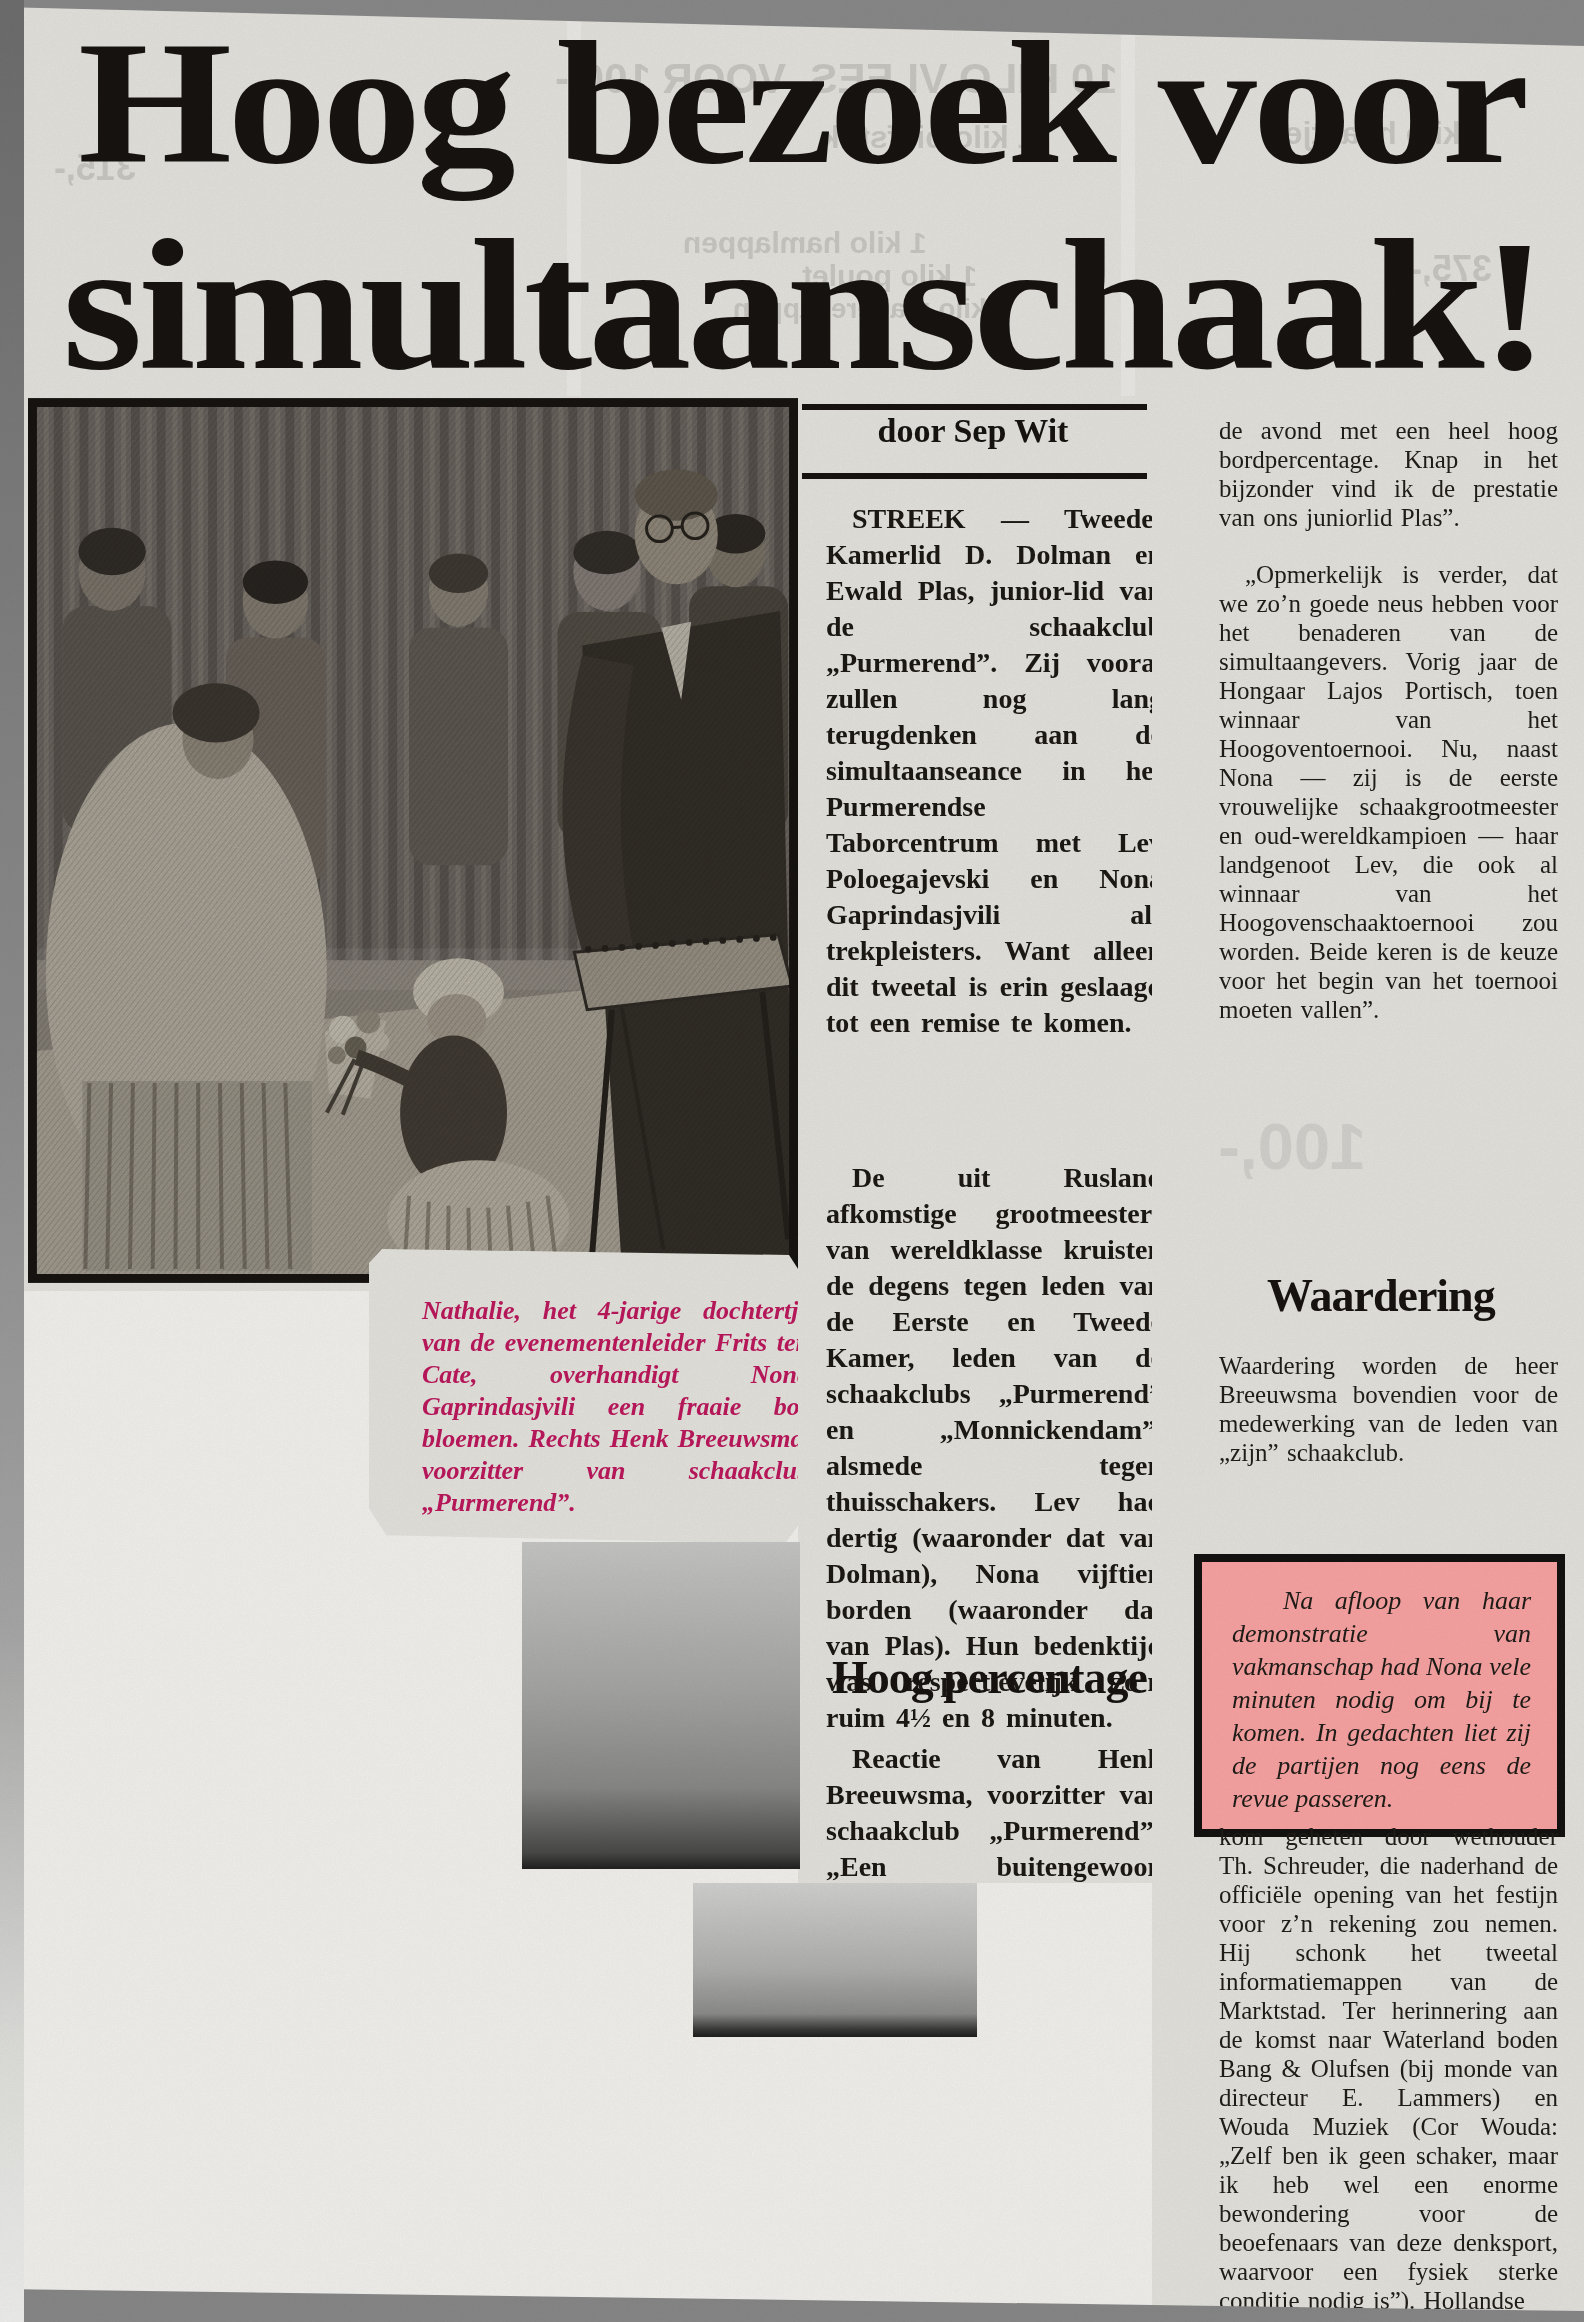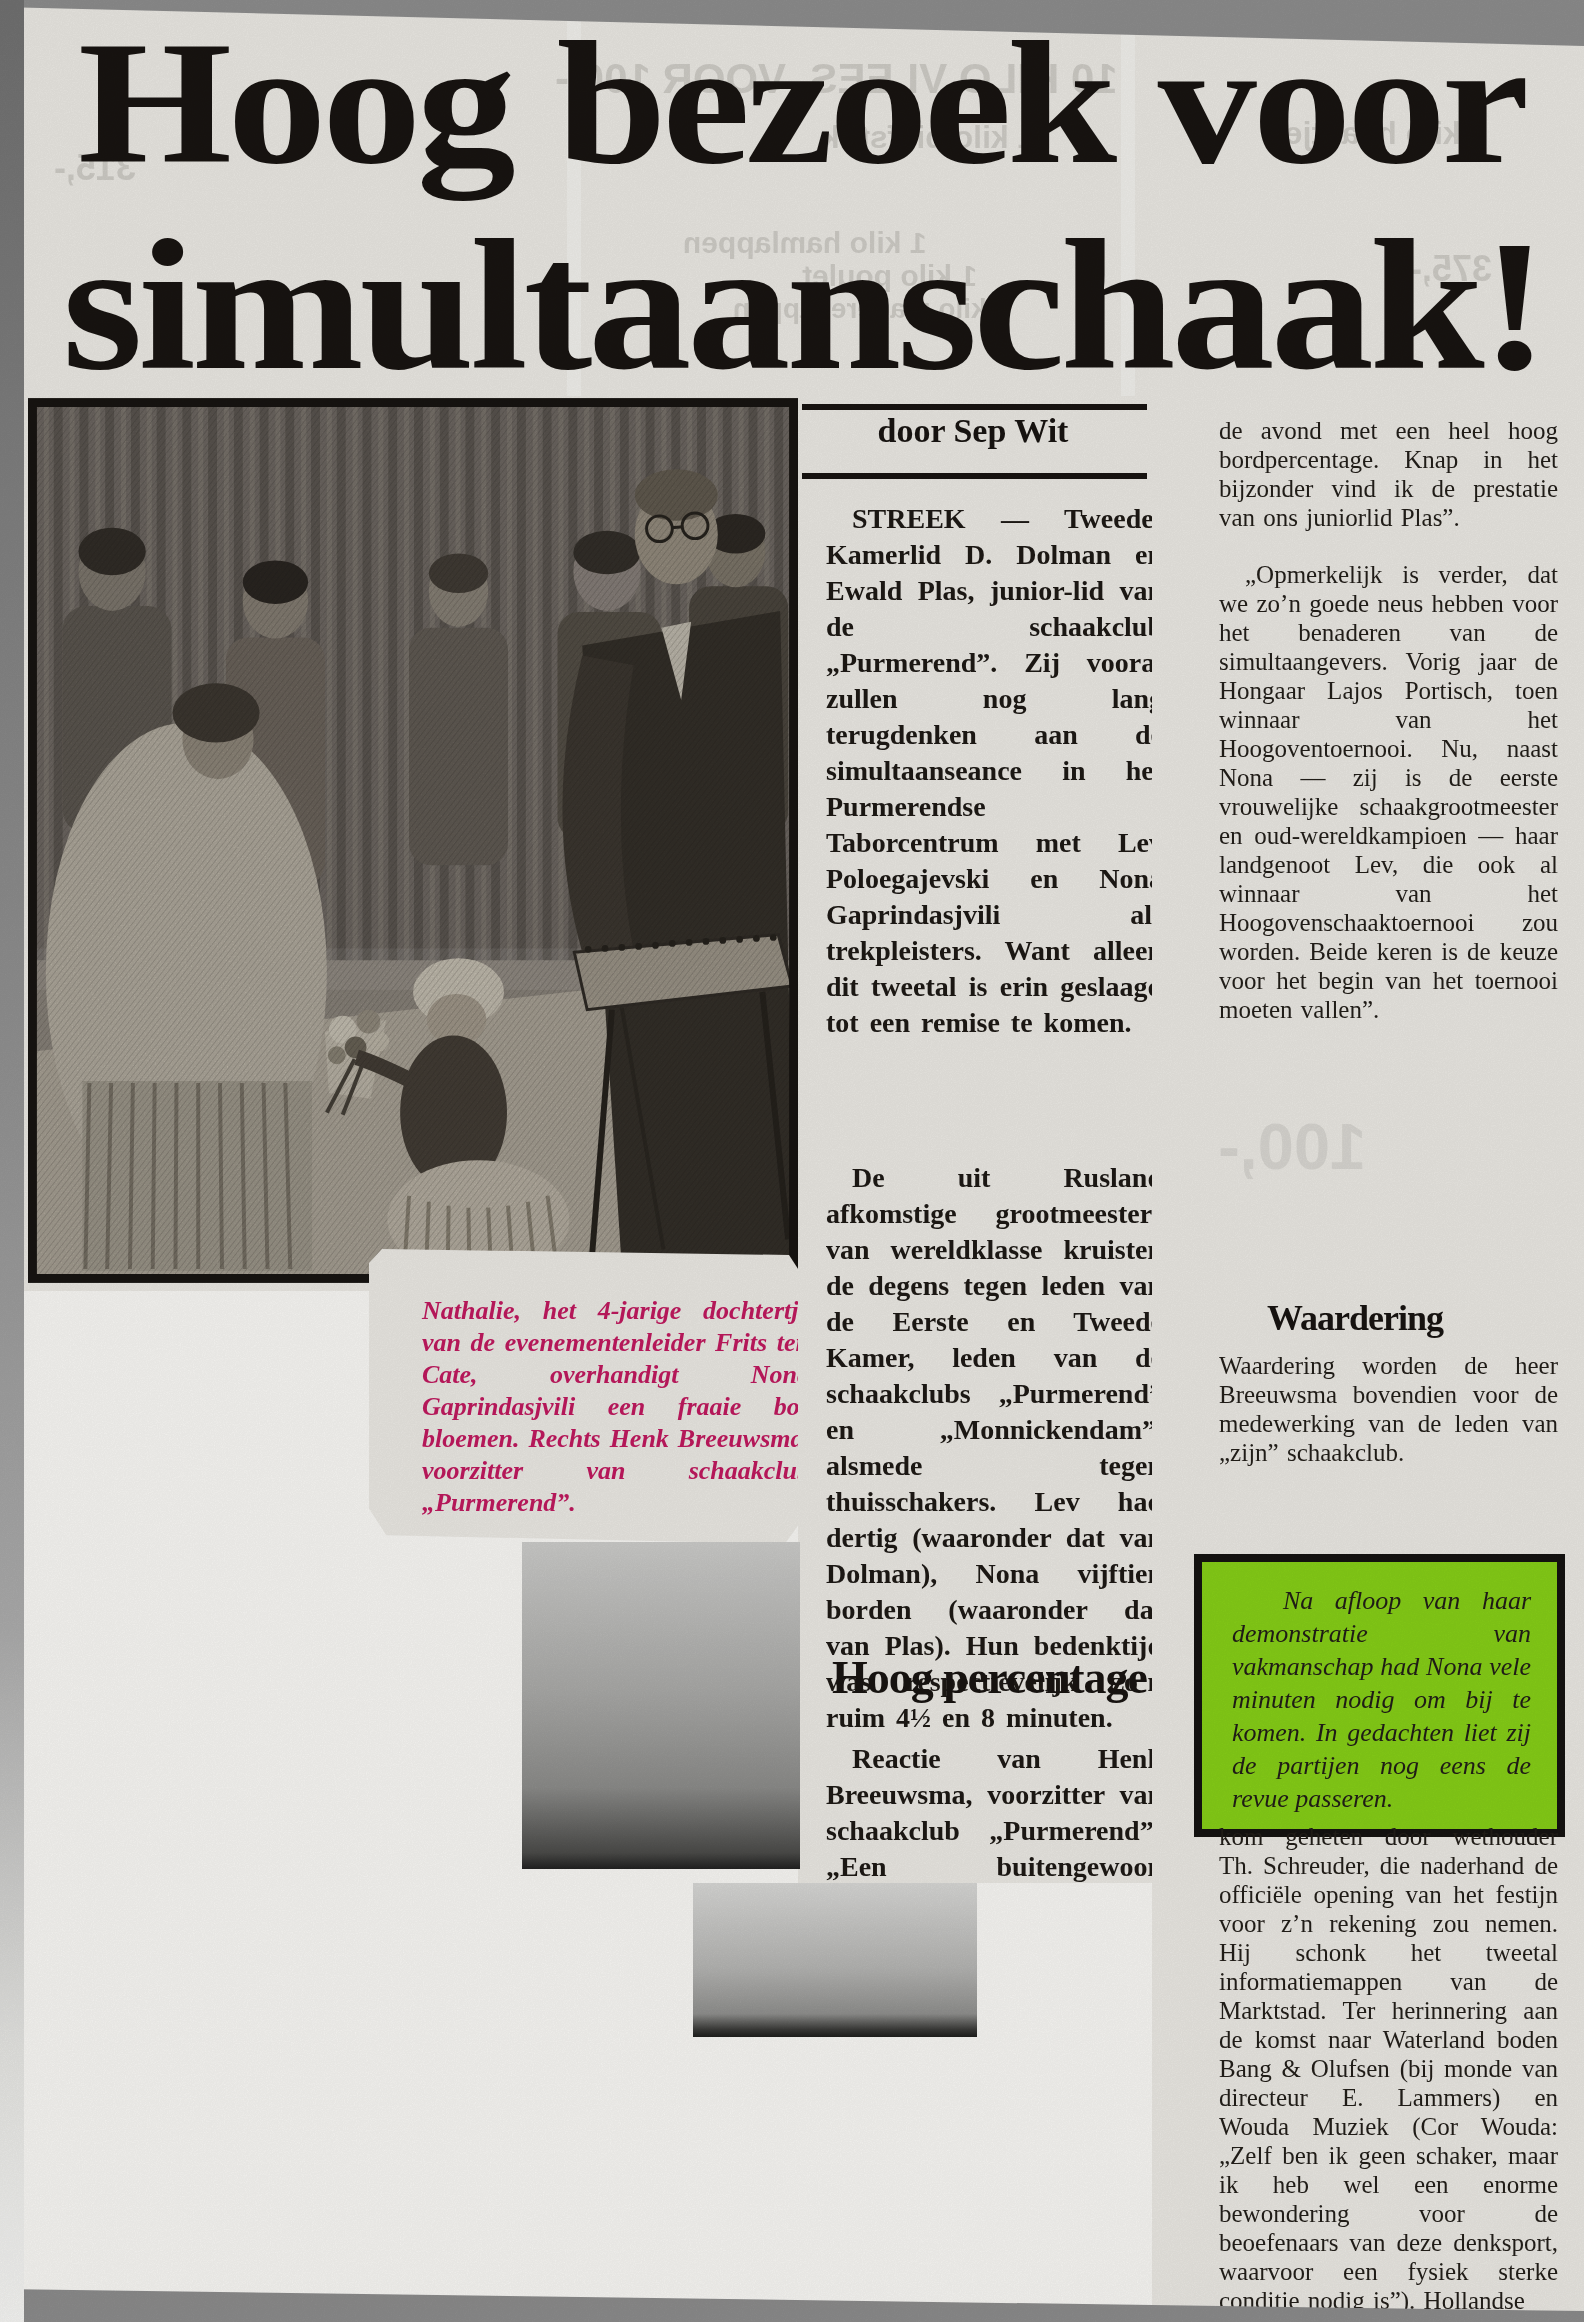--- a/index.html
+++ b/index.html
@@ -53,23 +53,23 @@
   .byline-rule{position:absolute;left:4px;width:345px;height:6px;background:#171310;}
   .byline-text{position:absolute;left:0;top:14px;width:350px;text-align:center;
      font-weight:700;font-size:34px;color:#171310;}
   .mc-par{position:absolute;left:12px;width:337px;font-weight:700;color:#1c1814;
      font-size:28px;line-height:36px;text-align:justify;word-spacing:4px;}
   .mc-head{position:absolute;left:34px;font-weight:700;font-size:46px;color:#171310;letter-spacing:-1px;}
 
   
   .rc-par{position:absolute;left:51px;width:339px;color:#211d18;
      font-size:25px;line-height:29px;text-align:justify;word-spacing:2px;}
-  .rc-head{position:absolute;left:115px;font-weight:700;font-size:36px;color:#171310;letter-spacing:-1px;margin-top:28px;}
+  .rc-head{position:absolute;left:115px;font-weight:700;font-size:46px;color:#171310;letter-spacing:-1px;}
   .boxed-note{position:absolute;left:42px;top:1156px;width:299px;
-     border:8px solid #141210;padding:22px 26px 14px 30px;background:#84cc16;
+     border:8px solid #141210;padding:22px 26px 14px 30px;background:#fca5a5;
      font-style:italic;font-size:26px;line-height:33px;text-align:justify;color:#201c17;}
   .boxed-note p{margin:0;text-indent:51px;}
 
   .ind{text-indent:26px;}
   p{margin:16px;}
 
   
   .noise{position:absolute;left:0;top:0;z-index:50;pointer-events:none;mix-blend-mode:multiply;}
 </style>
 </head>

